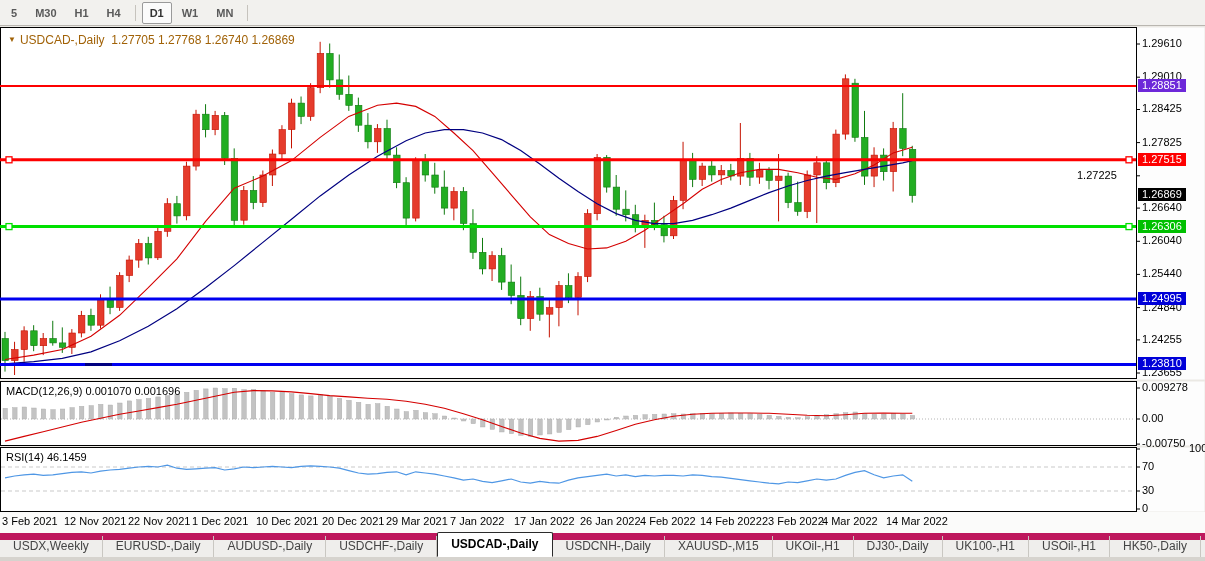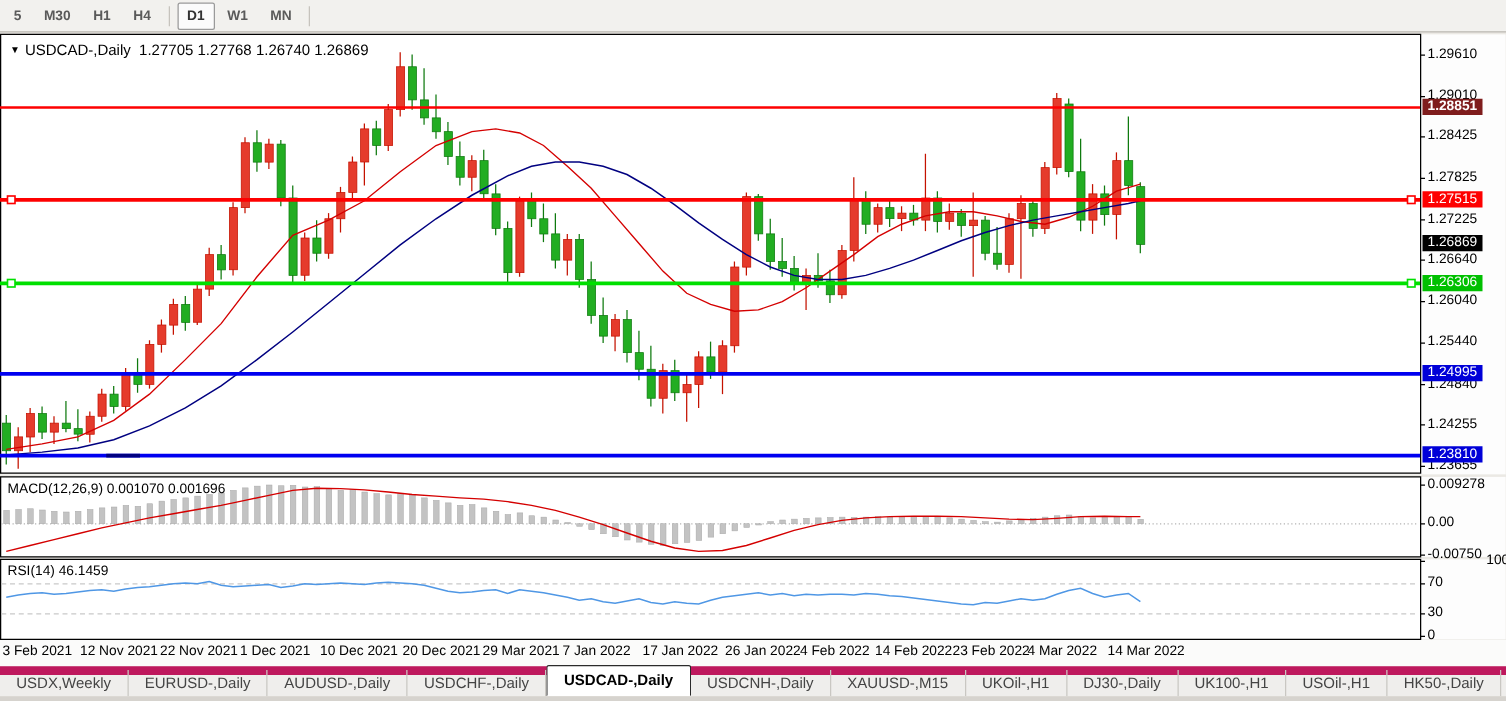--- a/index.html
+++ b/index.html
@@ -10,21 +10,21 @@
            border-bottom:1px solid #b9b6b0;display:flex;align-items:center;padding-left:2px;box-sizing:border-box;}
   .tfbtn{height:20px;line-height:20px;padding:0 7px;margin:0 1px;font-size:11px;font-weight:bold;color:#5a5a5a;
          border:1px solid transparent;border-radius:2px;cursor:default;}
   .tfbtn.active{background:#fbfbfb;border:1px solid #9a9a9a;color:#333;}
   .tfsep{width:1px;height:16px;background:#c6c3bd;margin:0 5px;}
   
   #chartsvg{position:absolute;left:0;top:0;}
   .lbl{position:absolute;font-size:11px;color:#000;white-space:nowrap;}
   .tick-lbl{position:absolute;font-size:11px;color:#000;white-space:nowrap;}
   .badge{position:absolute;left:1138px;height:13px;line-height:13px;padding:0 4px;font-size:11px;color:#fff;white-space:nowrap;}
-  #chart-title{position:absolute;left:8px;top:33px;font-size:12px;color:#000000;}
+  #chart-title{position:absolute;left:8px;top:33px;font-size:12px;color:#a16207;}
   #chart-title .tri{font-size:8px;vertical-align:2px;margin-right:4px;}
   .ind-label{position:absolute;font-size:11px;color:#000;}
   .date-lbl{position:absolute;top:515px;font-size:11px;color:#000;white-space:nowrap;}
   
   #tabbar{position:absolute;left:0;top:533px;width:1205px;height:24px;background:#efeeec;border-top:7px solid #be185d;
           display:flex;align-items:flex-end;box-sizing:border-box;}
   .tab{height:21px;line-height:21px;padding:0 13px;font-size:12px;color:#444;border-right:1px solid #c9c7c2;cursor:default;}
   .tab.active{background:#fff;border:1px solid #2b2b2b;border-bottom:1px solid #fff;font-weight:bold;color:#000;
               height:23px;line-height:22px;border-radius:2px 2px 0 0;}
   #tabnav{margin-left:auto;display:flex;align-items:center;height:100%;padding:0 6px;gap:6px;}
@@ -405,35 +405,35 @@
   </div>
   <div class="ind-label" style="left:6px;top:451px;">
     <span>RSI(14)</span> <span>46.1459</span>
   </div>
 
   <div id="axis-labels">
       <div class="tick-lbl" style="left: 1142px; top: 37.0113px;">1.29610</div>
       <div class="tick-lbl" style="left: 1142px; top: 70.1616px;">1.29010</div>
       <div class="tick-lbl" style="left: 1142px; top: 102.483px;">1.28425</div>
       <div class="tick-lbl" style="left: 1142px; top: 135.633px;">1.27825</div>
-      <div class="tick-lbl" style="left: 1142px; top: 168.784px;">1.27225</div>
+      <div class="tick-lbl" style="left: 1077px; top: 168.784px;">1.27225</div>
       <div class="tick-lbl" style="left: 1142px; top: 201.105px;">1.26640</div>
       <div class="tick-lbl" style="left: 1142px; top: 234.255px;">1.26040</div>
       <div class="tick-lbl" style="left: 1142px; top: 267.405px;">1.25440</div>
       <div class="tick-lbl" style="left: 1142px; top: 300.556px;">1.24840</div>
       <div class="tick-lbl" style="left: 1142px; top: 332.877px;">1.24255</div>
       <div class="tick-lbl" style="left: 1142px; top: 366.027px;">1.23655</div>
       <div class="tick-lbl" style="left: 1142px; top: 380.987px;">0.009278</div>
       <div class="tick-lbl" style="left: 1142px; top: 412px;">0.00</div>
       <div class="tick-lbl" style="left: 1142px; top: 437.07px;">-0.00750</div>
       <div class="tick-lbl" style="left: 1142px; top: 442px; margin-left: 47px;">100</div>
       <div class="tick-lbl" style="left: 1142px; top: 460px;">70</div>
       <div class="tick-lbl" style="left: 1142px; top: 484px;">30</div>
       <div class="tick-lbl" style="left: 1142px; top: 502px;">0</div>
-      <div class="badge" style="top: 78.9464px; background: #7f1d1d; font-weight: bold;">1.28851</div>
+      <div class="badge" style="top: 78.9464px; background: #6d28d9;">1.28851</div>
       <div class="badge" style="top: 152.761px; background: rgb(254, 0, 0);">1.27515</div>
       <div class="badge" style="top: 219.559px; background: rgb(0, 192, 0);">1.26306</div>
       <div class="badge" style="top: 291.992px; background: rgb(0, 0, 216);">1.24995</div>
       <div class="badge" style="top: 357.464px; background: rgb(0, 0, 216);">1.23810</div>
       <div class="badge" style="top: 188.453px; background: rgb(0, 0, 0);">1.26869</div>
     </div>
   <div id="date-labels">
       <div class="date-lbl" style="left: 2px;">3 Feb 2021</div>
       <div class="date-lbl" style="left: 64px;">12 Nov 2021</div>
       <div class="date-lbl" style="left: 128px;">22 Nov 2021</div>

